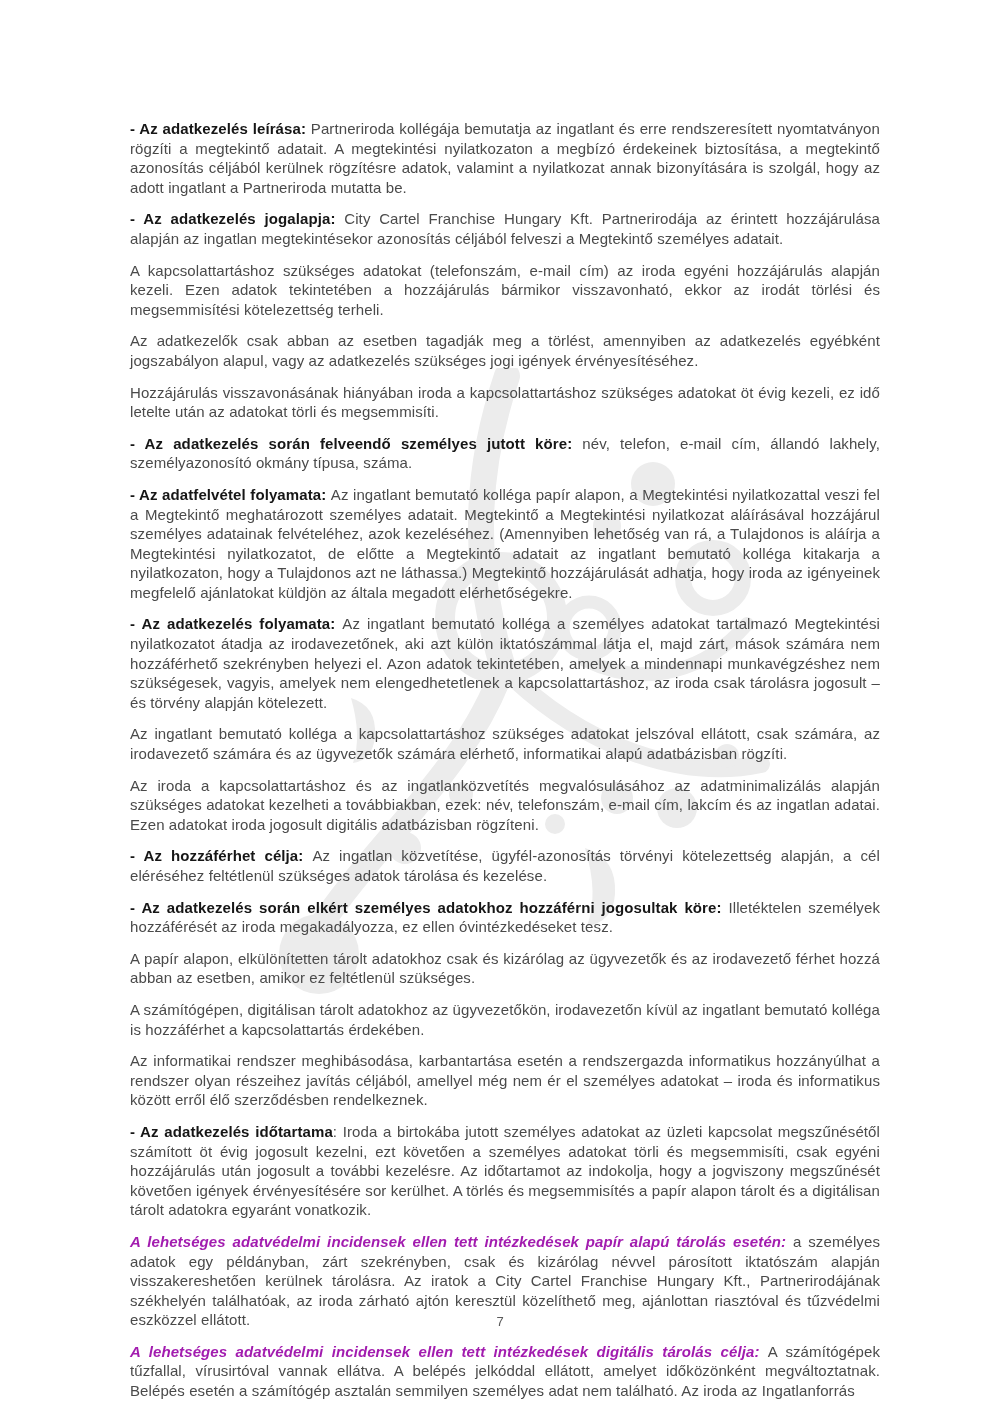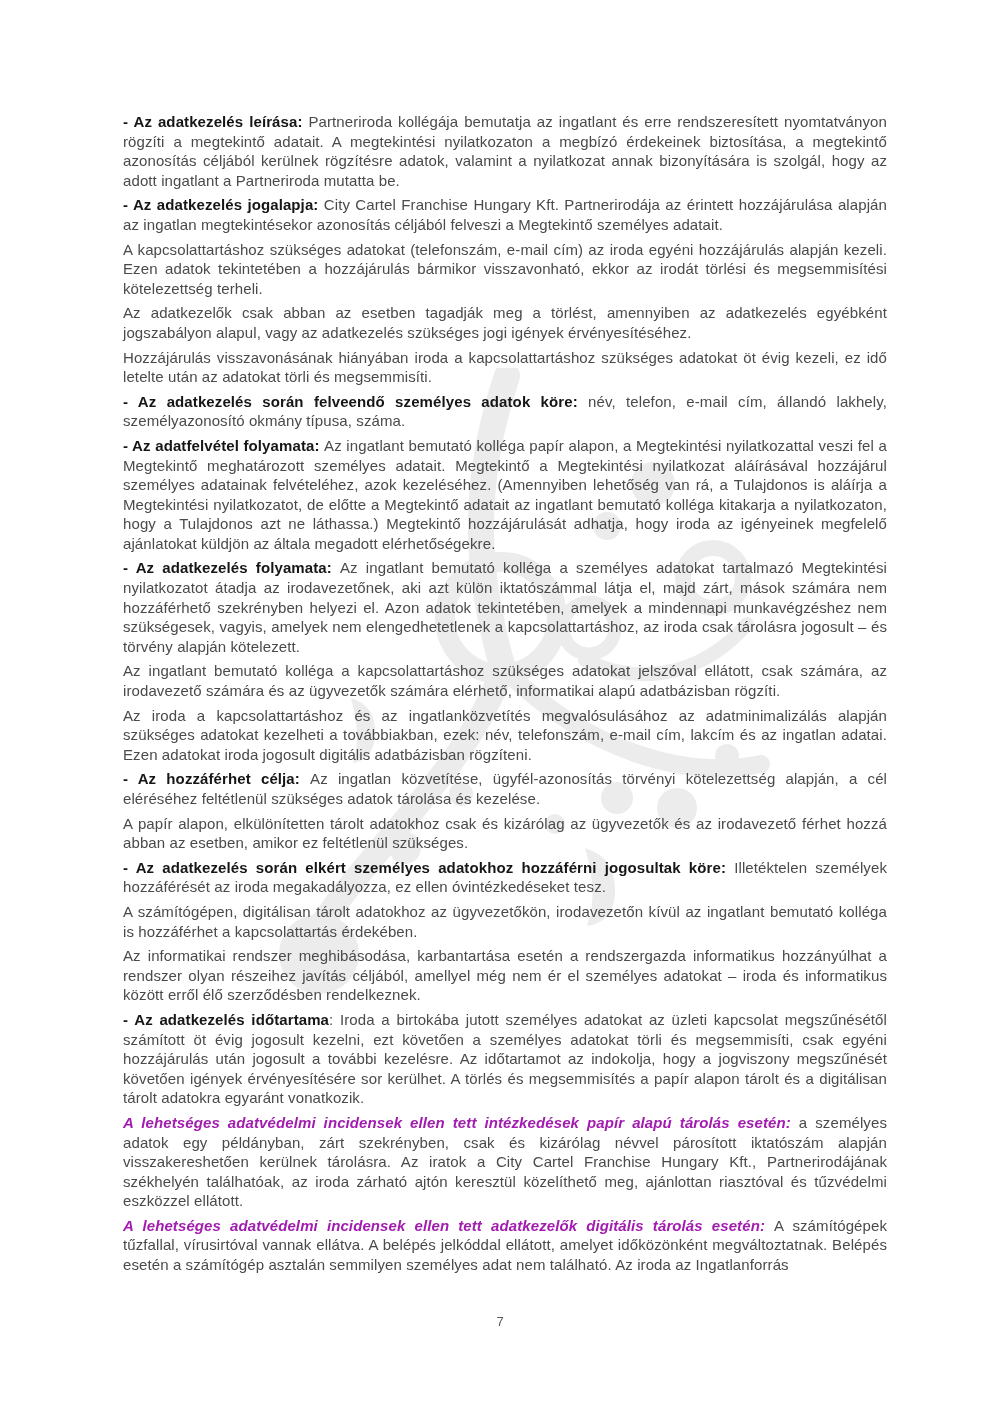--- a/index.html
+++ b/index.html
@@ -25,21 +25,21 @@
     left: 118px;
     top: 107px;
     width: 774px;
     z-index: 1;
     color: #4a4a4a;
     font-size: 15px;
     line-height: 19.6px;
     text-align: justify;
     letter-spacing: 0.1px;
   }
-  .content p { margin: 5px; padding: 0; }
+  .content p { margin: 12px; padding: 0; }
   .seg-regular { font-weight: normal; font-style: normal; }
   .seg-bold { font-weight: bold; font-style: normal; color: #161616; }
   .seg-bolditalic { font-weight: bold; font-style: italic; color: #a21caf; }
   .footer {
     position: absolute;
     left: 0;
     top: 1314px;
     width: 1000px;
     text-align: center;
     z-index: 1;
@@ -76,32 +76,32 @@
       <path d="M96 330 q 26 8 24 38 q -2 24 -22 27 q 9 -27 -2 -65 z"></path>
     </g>
   </svg>
 
   <div class="content">
       <p><span class="seg-bold">- Az adatkezelés leírása: </span><span class="seg-regular">Partneriroda kollégája bemutatja az ingatlant és erre rendszeresített nyomtatványon rögzíti a megtekintő adatait. A megtekintési nyilatkozaton a megbízó érdekeinek biztosítása, a megtekintő azonosítás céljából kerülnek rögzítésre adatok, valamint a nyilatkozat annak bizonyítására is szolgál, hogy az adott ingatlant a Partneriroda mutatta be.</span></p>
       <p><span class="seg-bold">- Az adatkezelés jogalapja: </span><span class="seg-regular">City Cartel Franchise Hungary Kft. Partnerirodája az érintett hozzájárulása alapján az ingatlan megtekintésekor azonosítás céljából felveszi a Megtekintő személyes adatait.</span></p>
       <p><span class="seg-regular">A kapcsolattartáshoz szükséges adatokat (telefonszám, e-mail cím) az iroda egyéni hozzájárulás alapján kezeli. Ezen adatok tekintetében a hozzájárulás bármikor visszavonható, ekkor az irodát törlési és megsemmisítési kötelezettség terheli.</span></p>
       <p><span class="seg-regular">Az adatkezelők csak abban az esetben tagadják meg a törlést, amennyiben az adatkezelés egyébként jogszabályon alapul, vagy az adatkezelés szükséges jogi igények érvényesítéséhez.</span></p>
       <p><span class="seg-regular">Hozzájárulás visszavonásának hiányában iroda a kapcsolattartáshoz szükséges adatokat öt évig kezeli, ez idő letelte után az adatokat törli és megsemmisíti.</span></p>
-      <p><span class="seg-bold">- Az adatkezelés során felveendő személyes adatok köre: </span><span class="seg-regular">név, telefon, e-mail cím, állandó lakhely, személyazonosító okmány típusa, száma.</span></p>
+      <p><span class="seg-bold">- Az adatkezelés során felveendő személyes jutott köre: </span><span class="seg-regular">név, telefon, e-mail cím, állandó lakhely, személyazonosító okmány típusa, száma.</span></p>
       <p><span class="seg-bold">- Az adatfelvétel folyamata: </span><span class="seg-regular">Az ingatlant bemutató kolléga papír alapon, a Megtekintési nyilatkozattal veszi fel a Megtekintő meghatározott személyes adatait. Megtekintő a Megtekintési nyilatkozat aláírásával hozzájárul személyes adatainak felvételéhez, azok kezeléséhez. (Amennyiben lehetőség van rá, a Tulajdonos is aláírja a Megtekintési nyilatkozatot, de előtte a Megtekintő adatait az ingatlant bemutató kolléga kitakarja a nyilatkozaton, hogy a Tulajdonos azt ne láthassa.) Megtekintő hozzájárulását adhatja, hogy iroda az igényeinek megfelelő ajánlatokat küldjön az általa megadott elérhetőségekre.</span></p>
       <p><span class="seg-bold">- Az adatkezelés folyamata: </span><span class="seg-regular">Az ingatlant bemutató kolléga a személyes adatokat tartalmazó Megtekintési nyilatkozatot átadja az irodavezetőnek, aki azt külön iktatószámmal látja el, majd zárt, mások számára nem hozzáférhető szekrényben helyezi el. Azon adatok tekintetében, amelyek a mindennapi munkavégzéshez nem szükségesek, vagyis, amelyek nem elengedhetetlenek a kapcsolattartáshoz, az iroda csak tárolásra jogosult – és törvény alapján kötelezett.</span></p>
       <p><span class="seg-regular">Az ingatlant bemutató kolléga a kapcsolattartáshoz szükséges adatokat jelszóval ellátott, csak számára, az irodavezető számára és az ügyvezetők számára elérhető, informatikai alapú adatbázisban rögzíti.</span></p>
       <p><span class="seg-regular">Az iroda a kapcsolattartáshoz és az ingatlanközvetítés megvalósulásához az adatminimalizálás alapján szükséges adatokat kezelheti a továbbiakban, ezek: név, telefonszám, e-mail cím, lakcím és az ingatlan adatai. Ezen adatokat iroda jogosult digitális adatbázisban rögzíteni.</span></p>
       <p><span class="seg-bold">- Az hozzáférhet célja: </span><span class="seg-regular">Az ingatlan közvetítése, ügyfél-azonosítás törvényi kötelezettség alapján, a cél eléréséhez feltétlenül szükséges adatok tárolása és kezelése.</span></p>
+      <p><span class="seg-bold">- Az adatkezelés során elkért személyes adatokhoz hozzáférni jogosultak köre: </span><span class="seg-regular">Illetéktelen személyek hozzáférését az iroda megakadályozza, ez ellen óvintézkedéseket tesz.</span></p>
       <p><span class="seg-regular">A papír alapon, elkülönítetten tárolt adatokhoz csak és kizárólag az ügyvezetők és az irodavezető  férhet hozzá abban az esetben, amikor ez feltétlenül szükséges.</span></p>
-      <p><span class="seg-bold">- Az adatkezelés során elkért személyes adatokhoz hozzáférni jogosultak köre: </span><span class="seg-regular">Illetéktelen személyek hozzáférését az iroda megakadályozza, ez ellen óvintézkedéseket tesz.</span></p>
       <p><span class="seg-regular">A számítógépen, digitálisan tárolt adatokhoz az ügyvezetőkön, irodavezetőn kívül az ingatlant bemutató kolléga is hozzáférhet a kapcsolattartás érdekében.</span></p>
       <p><span class="seg-regular">Az informatikai rendszer meghibásodása, karbantartása esetén a rendszergazda informatikus hozzányúlhat a rendszer olyan részeihez javítás céljából, amellyel még nem ér el személyes adatokat – iroda és informatikus között erről élő szerződésben rendelkeznek.</span></p>
       <p><span class="seg-bold">- Az adatkezelés időtartama</span><span class="seg-regular">: Iroda a birtokába jutott személyes adatokat az üzleti kapcsolat megszűnésétől számított öt évig jogosult kezelni, ezt követően a személyes adatokat törli és megsemmisíti, csak egyéni hozzájárulás után jogosult a további kezelésre. Az időtartamot az indokolja, hogy a jogviszony megszűnését követően igények érvényesítésére sor kerülhet. A törlés és megsemmisítés a papír alapon tárolt és a digitálisan tárolt adatokra egyaránt vonatkozik.</span></p>
       <p><span class="seg-bolditalic">A lehetséges adatvédelmi incidensek ellen tett intézkedések papír alapú tárolás esetén: </span><span class="seg-regular">a személyes adatok egy példányban, zárt szekrényben, csak és kizárólag névvel párosított iktatószám alapján visszakereshetően kerülnek tárolásra. Az iratok a City Cartel Franchise Hungary Kft.,  Partnerirodájának székhelyén találhatóak, az iroda zárható ajtón keresztül közelíthető meg, ajánlottan riasztóval és tűzvédelmi eszközzel ellátott.</span></p>
-      <p><span class="seg-bolditalic">A lehetséges adatvédelmi incidensek ellen tett adatkezelők digitális tárolás esetén: </span><span class="seg-regular">A számítógépek tűzfallal, vírusirtóval vannak ellátva. A belépés jelkóddal ellátott, amelyet időközönként megváltoztatnak. Belépés esetén a számítógép asztalán semmilyen személyes adat nem található. Az iroda az Ingatlanforrás</span></p>
+      <p><span class="seg-bolditalic">A lehetséges adatvédelmi incidensek ellen tett intézkedések digitális tárolás célja: </span><span class="seg-regular">A számítógépek tűzfallal, vírusirtóval vannak ellátva. A belépés jelkóddal ellátott, amelyet időközönként megváltoztatnak. Belépés esetén a számítógép asztalán semmilyen személyes adat nem található. Az iroda az Ingatlanforrás</span></p>
     </div>
 
   <div class="footer">
     <span>7</span>
   </div>
 
 </div>
 
 </body></html>

